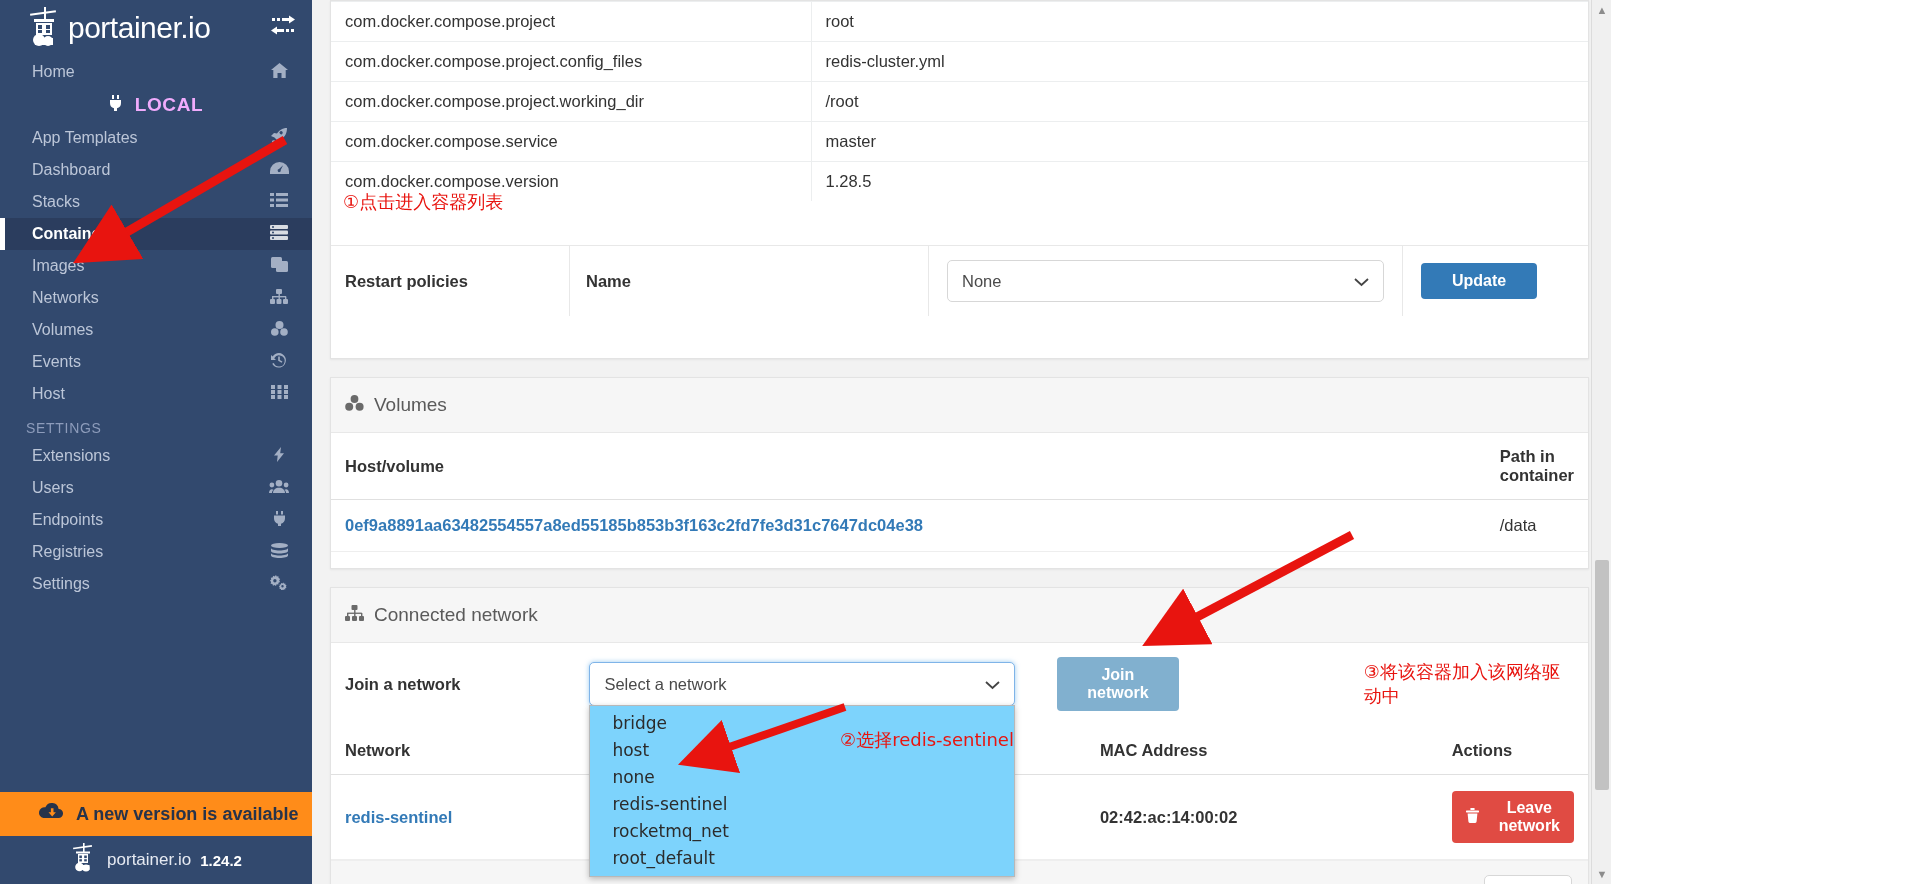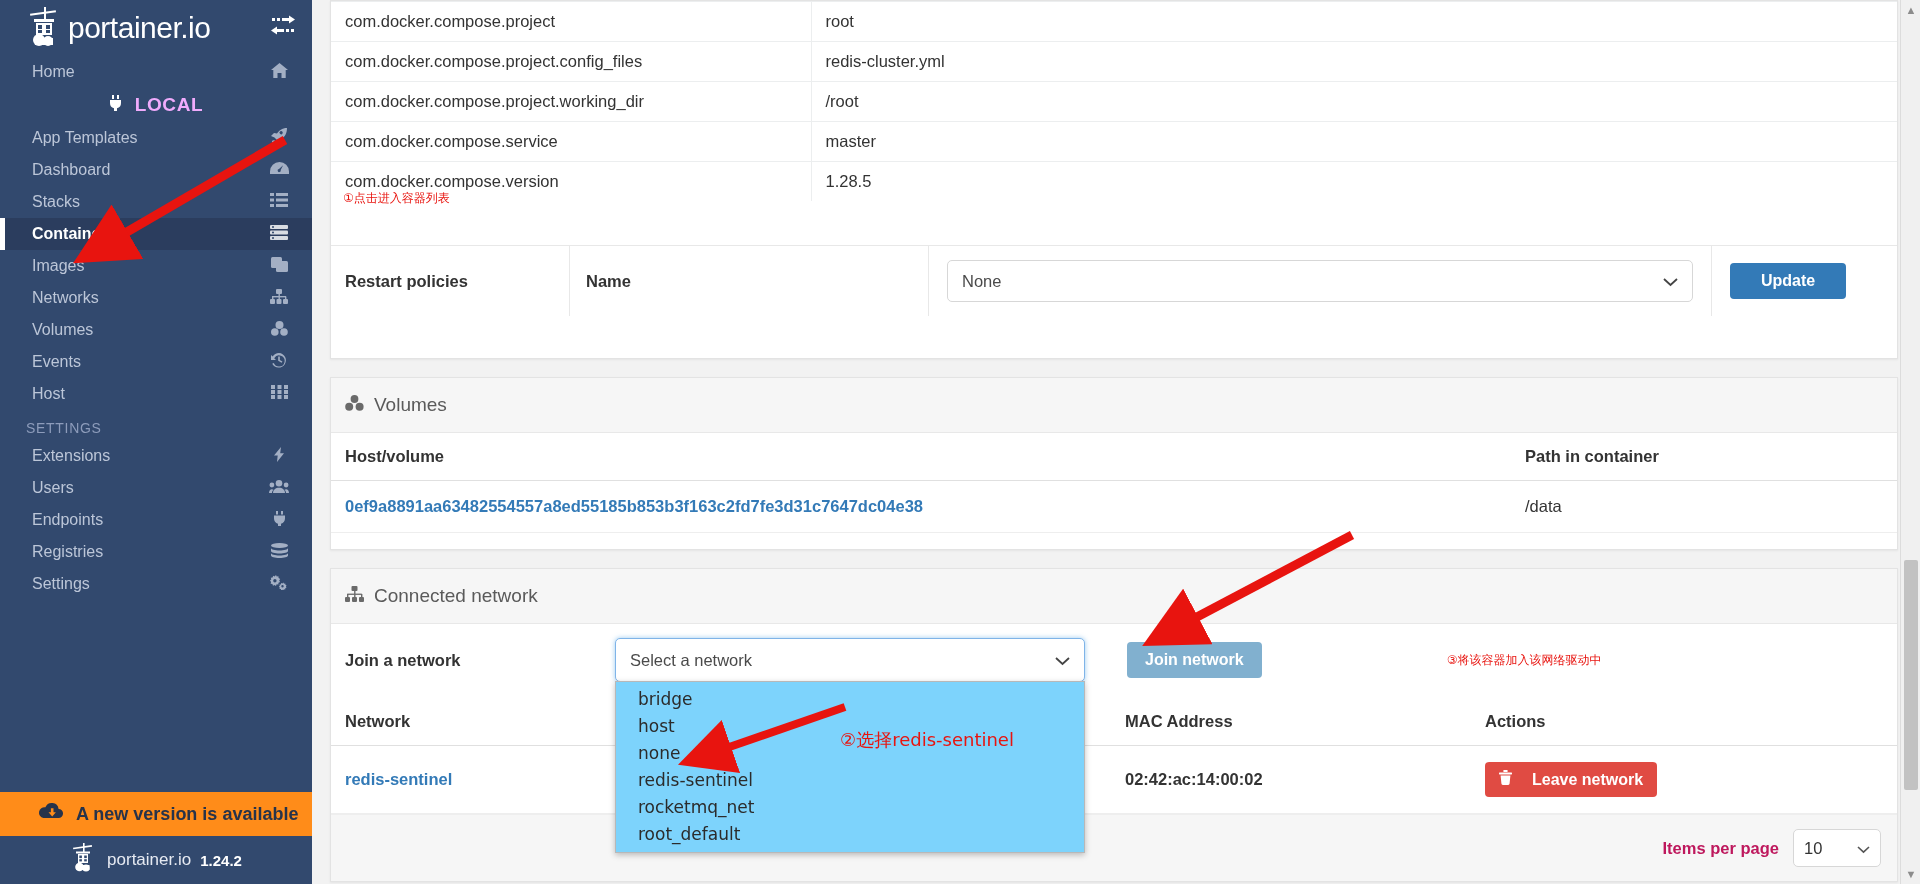--- a/index.html
+++ b/index.html
@@ -2,21 +2,21 @@
 <html><head>
 <meta charset="utf-8">
 <style>
   * { box-sizing: border-box; margin: 0; padding: 0; }
   html, body {
     width: 1920px; height: 884px;
     font-family: "Liberation Sans", sans-serif;
     background: #ffffff;
     overflow: hidden;
   }
-  .app { display: flex; width: 1920px; height: 884px; position: relative; }
+  .app { display: flex; width: 1611px; height: 884px; position: relative; }
 
   
   .sidebar {
     width: 312px; flex: 0 0 312px;
     background: #32496e;
     color: #c7cfde;
     position: relative;
     display: flex; flex-direction: column;
   }
   .brand {
@@ -82,21 +82,21 @@
   }
   table.t { width: 100%; border-collapse: collapse; }
   table.t td, table.t th { font-size: 16.5px; color: #333; }
   .labels-table td {
     padding: 10px 14px; border-top: 1px solid #eceeef; background: #fff;
   }
   .labels-table tr td:first-child { width: 480px; }
   .cell-box { border-left: 1px solid #eceeef; }
 
   .annot {
-    color: #e8140f; font-size: 12px; font-weight: 500;
+    color: #e8140f; font-size: 18px; font-weight: 500;
     font-family: "DejaVu Sans", sans-serif;
   }
 
   .form-row { display: flex; align-items: stretch; border-top: 1px solid #e8e8e8; }
   .form-row .fl {
     width: 238px; padding: 16px 0 16px 14px;
     font-size: 16.5px; font-weight: 700; color: #333;
     display: flex; align-items: center;
   }
   .form-row .fname {

